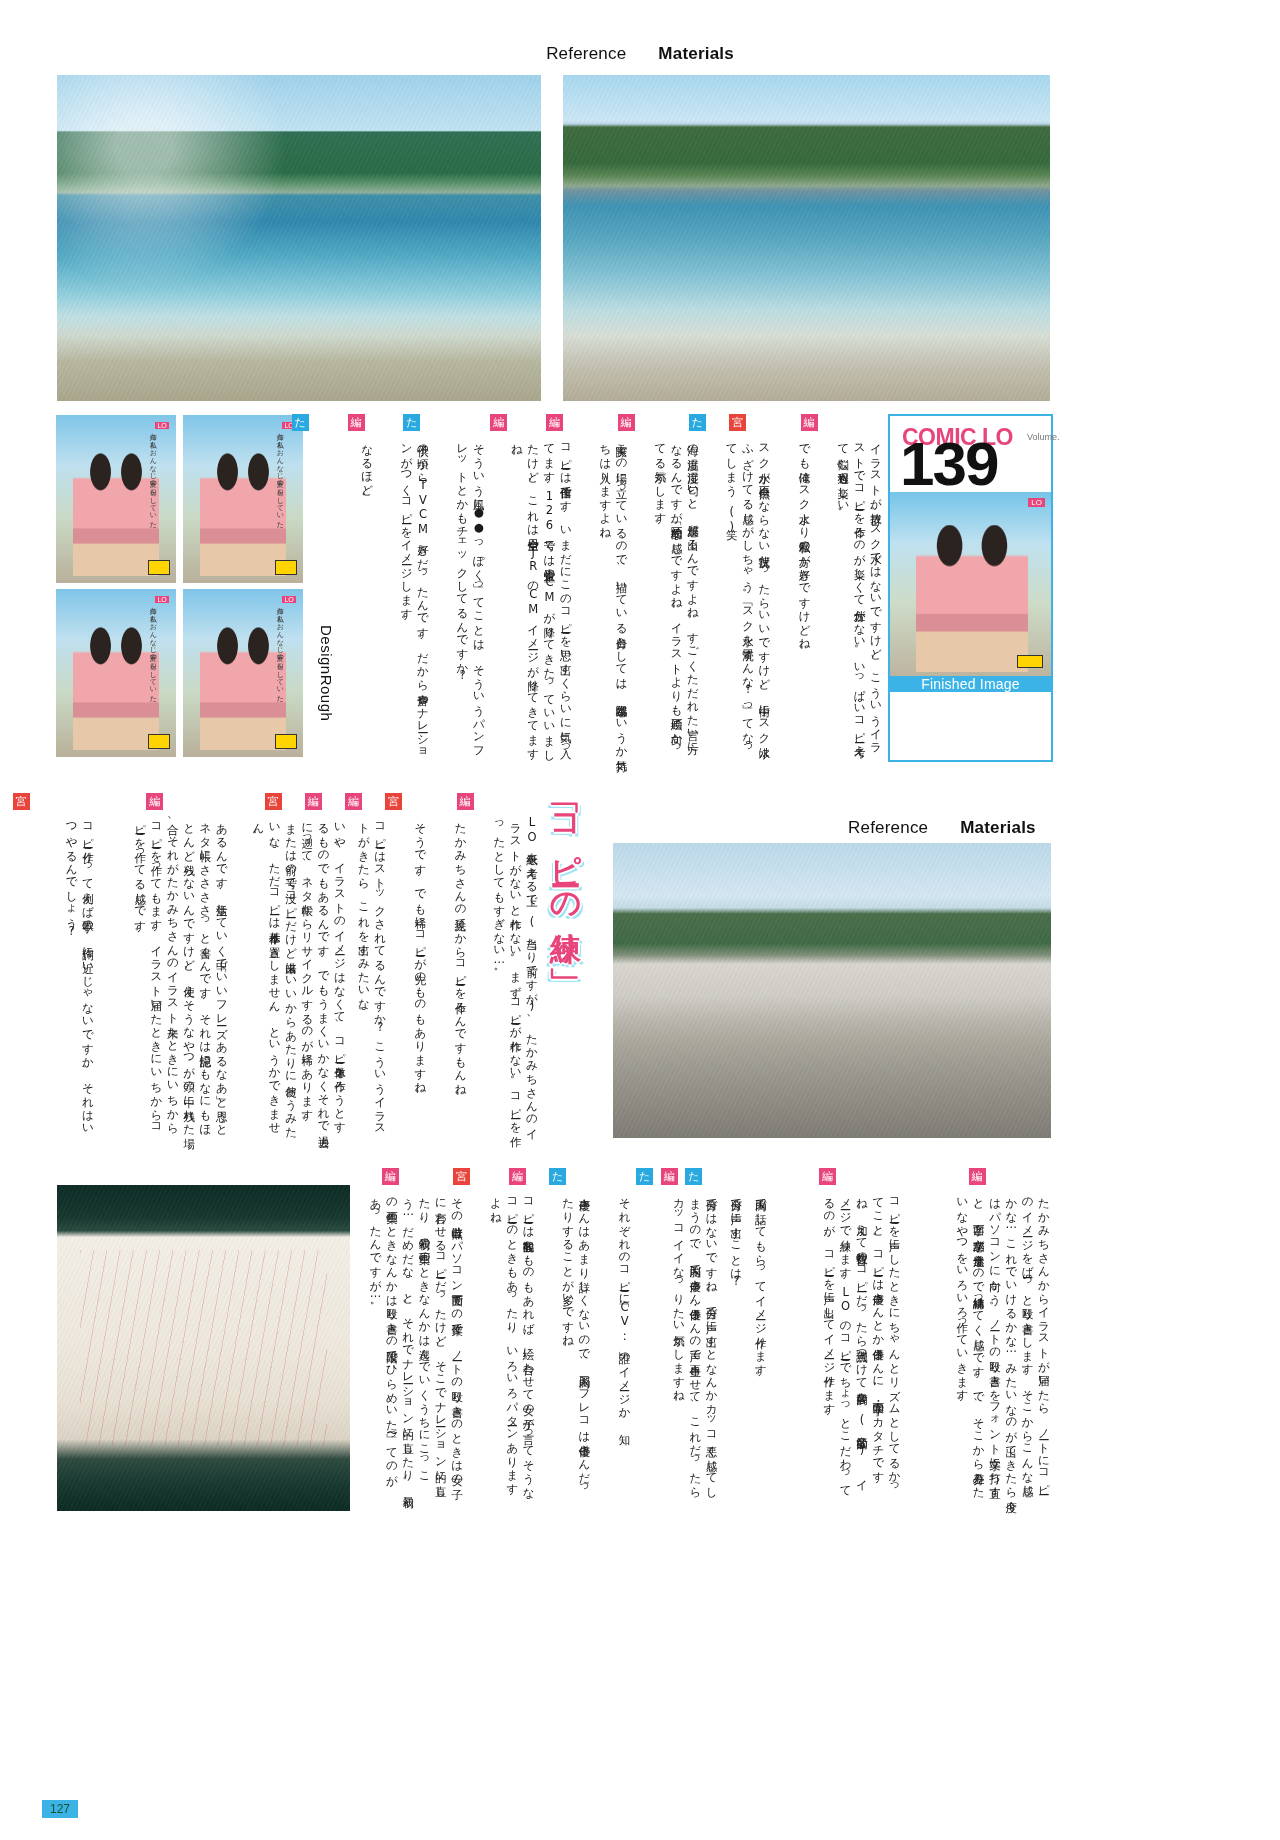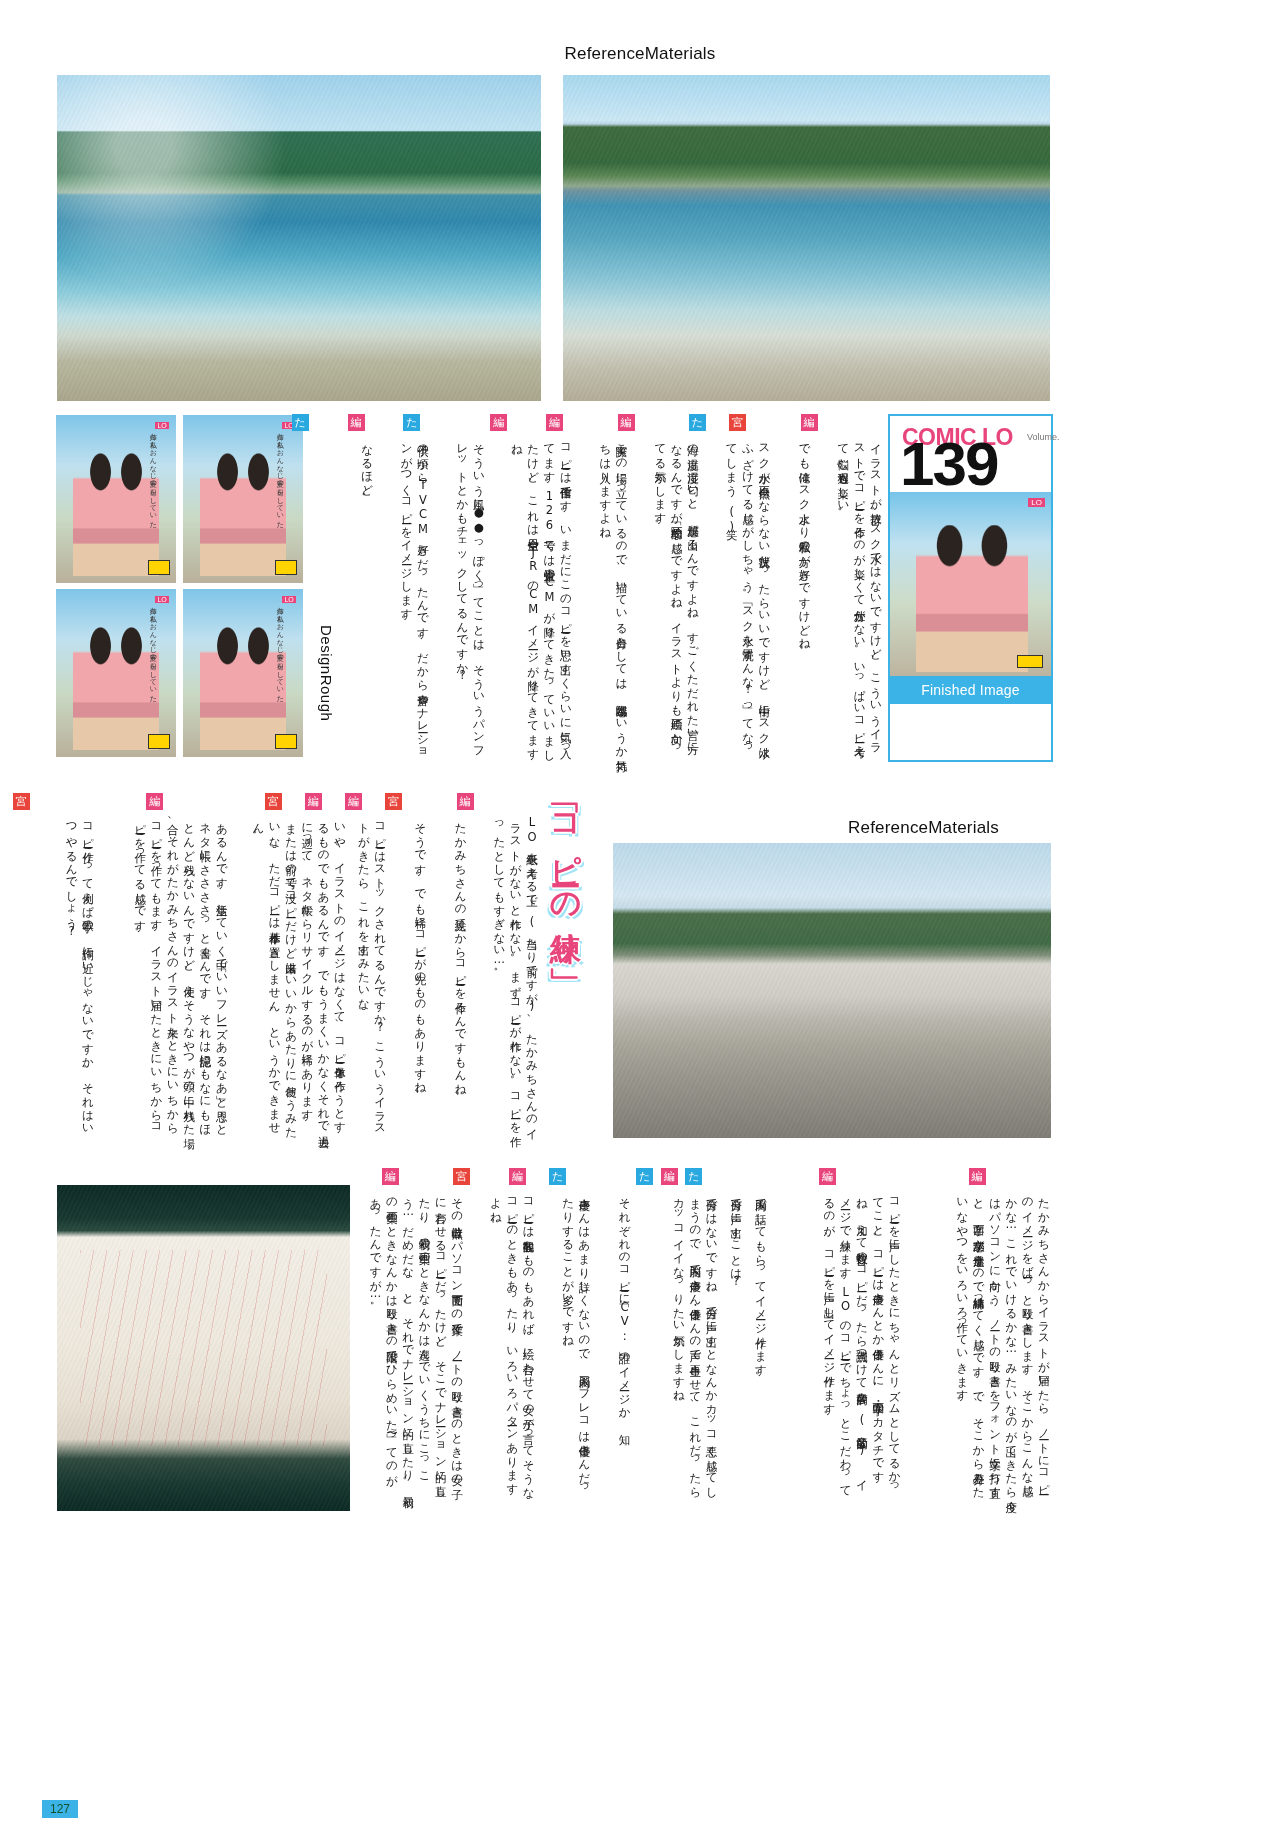--- a/index.html
+++ b/index.html
@@ -38,21 +38,21 @@
   .speaker { position:absolute; display:flex; flex-direction:column; align-items:center; }
   .speaker .body { margin-top:5px; }
 
   
   .ref-head {
     font-family:"Liberation Sans", sans-serif;
     font-size:17px;
     color:#111;
     letter-spacing:0.2px;
   }
-  .ref-head b { font-weight:normal; }
+  .ref-head b { font-weight:bold;margin-left:32px; }
 
   
   .photo { position:absolute; overflow:hidden; }
 
   .beach1 {
     background:
       radial-gradient(circle at 18% 22%, rgba(255,255,255,0.55) 0 6%, rgba(255,255,255,0) 30%),
       linear-gradient(180deg,#9fd2ec 0%, #bfe2f2 16%, #bfe2f2 17%, #2f6f52 17.5%, #2a6b46 30%, #57906a 33%, #8fb09a 36%, #3f8fa8 37%, #2f88ad 45%, #4fa8c4 55%, #89cbdb 66%, #bfe0e4 74%, #cfd9cf 80%, #b7b79f 88%, #a9a68c 100%);
   }
   .beach2 {
@@ -127,21 +127,21 @@
     font-family:"Liberation Sans", sans-serif;
     font-size:62px; font-weight:bold; color:#111; letter-spacing:-2px;
     line-height:1;
   }
   .finished .art {
     position:relative; height:184px;
     background:linear-gradient(180deg,#76c4e9 0%, #bfe1f0 28%, #cddcc8 60%, #bdb49f 100%);
     overflow:hidden;
   }
   .finished .foot {
-    height:28px; background:#3bb3e6; color:#fff;
+    height:16px; background:#3bb3e6; color:#fff;
     display:flex; align-items:center; justify-content:center;
     font-size:14px; letter-spacing:0.2px;
   }
 
   
   .copy-title {
     position:absolute;
     writing-mode:vertical-rl;
     font-family:"DejaVu Sans", sans-serif;
     font-size:31px;

